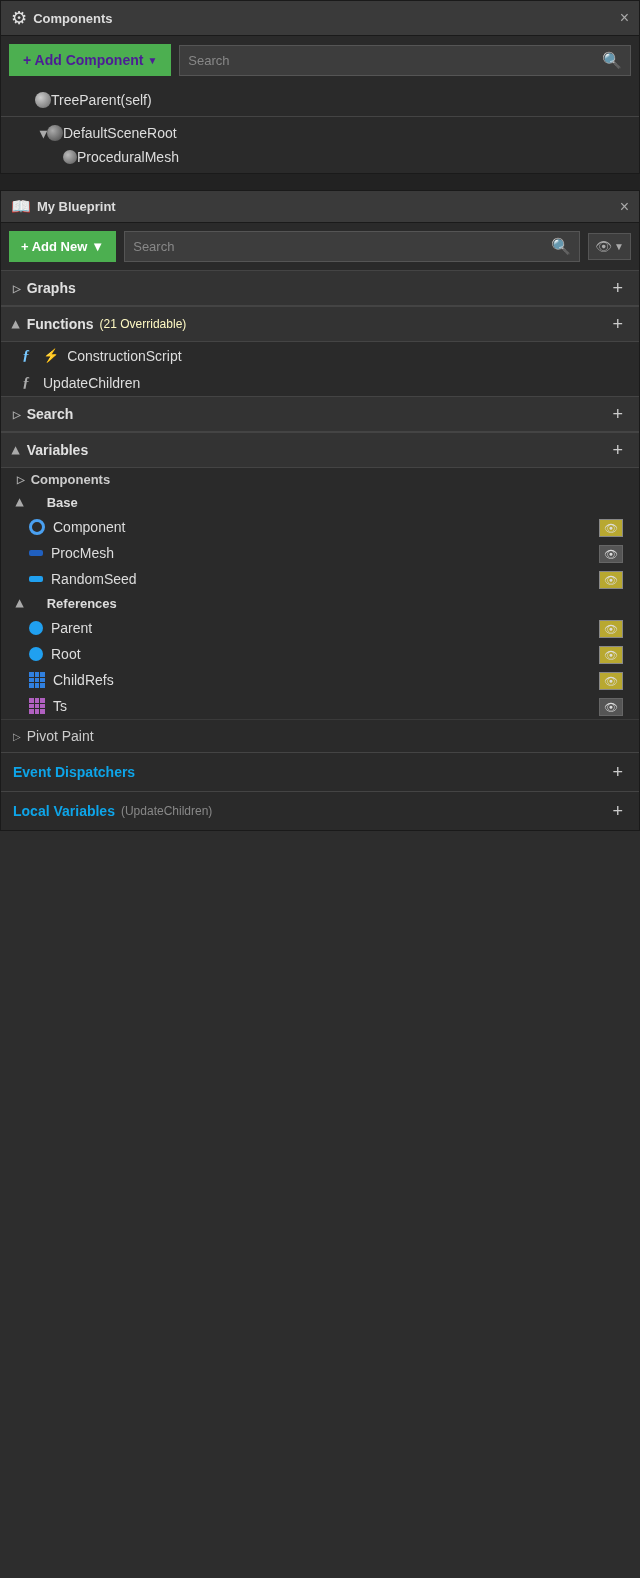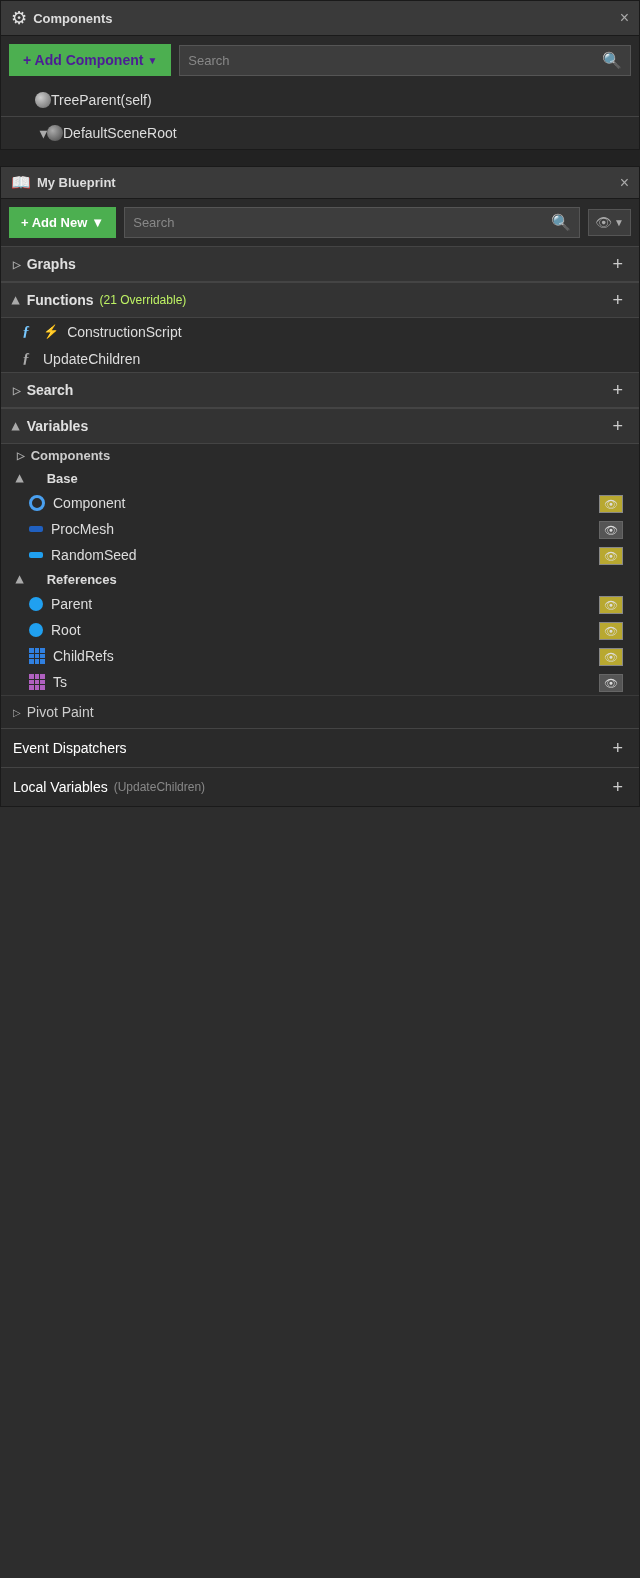--- a/index.html
+++ b/index.html
@@ -201,21 +201,21 @@
     .section-title {
       display: flex;
       align-items: center;
       gap: 6px;
       font-weight: 700;
       color: #e0e0e0;
     }
 
     .section-subtitle {
       font-weight: 400;
-      color: #bef264;
+      color: #fef9c3;
       font-size: 12px;
     }
 
     .section-add-btn {
       background: none;
       border: none;
       color: #ccc;
       font-size: 18px;
       cursor: pointer;
       line-height: 1;
@@ -361,22 +361,22 @@
     
     .bottom-section {
       display: flex;
       align-items: center;
       justify-content: space-between;
       padding: 10px 12px;
       border-top: 1px solid #444;
     }
 
     .bottom-section-title {
-      font-weight: 400;
-      color: #ffffff;
+      font-weight: 700;
+      color: #0ea5e9;
     }
 
     
     .book-icon {
       font-size: 16px;
     }
 
     .pivot-section {
       padding: 8px 12px;
       color: #ccc;
@@ -418,20 +418,25 @@
       <span>TreeParent(self)</span>
     </div>
     <hr class="divider">
 
     <div class="tree-item indent1">
       <span class="tree-arrow" style="transform:rotate(270deg); display:inline-block;">◀</span>
       <span class="gear-sphere"></span>
       <span>DefaultSceneRoot</span>
     </div>
 
+    <div class="tree-item indent2">
+      <span class="tree-arrow"></span>
+      <span class="sphere-icon small"></span>
+      <span>ProceduralMesh</span>
+    </div>
   </div>
 </div>
 
 <div style="height:16px; background:#222;"></div>
 
 <div class="panel">
   <div class="panel-header">
     <div class="panel-header-left">
       <span class="book-icon">📖</span>
       <span class="panel-title">My Blueprint</span>

